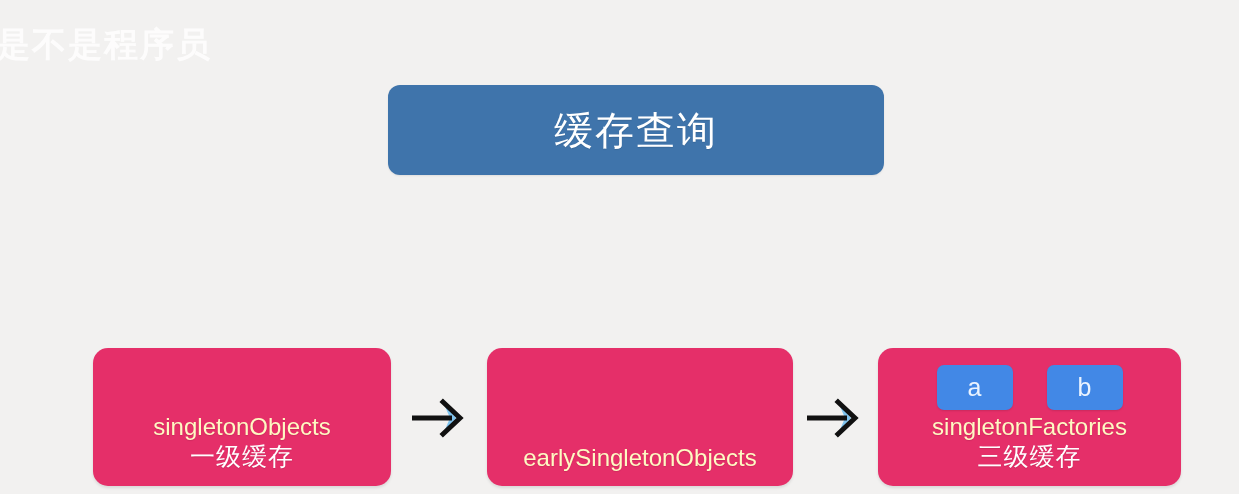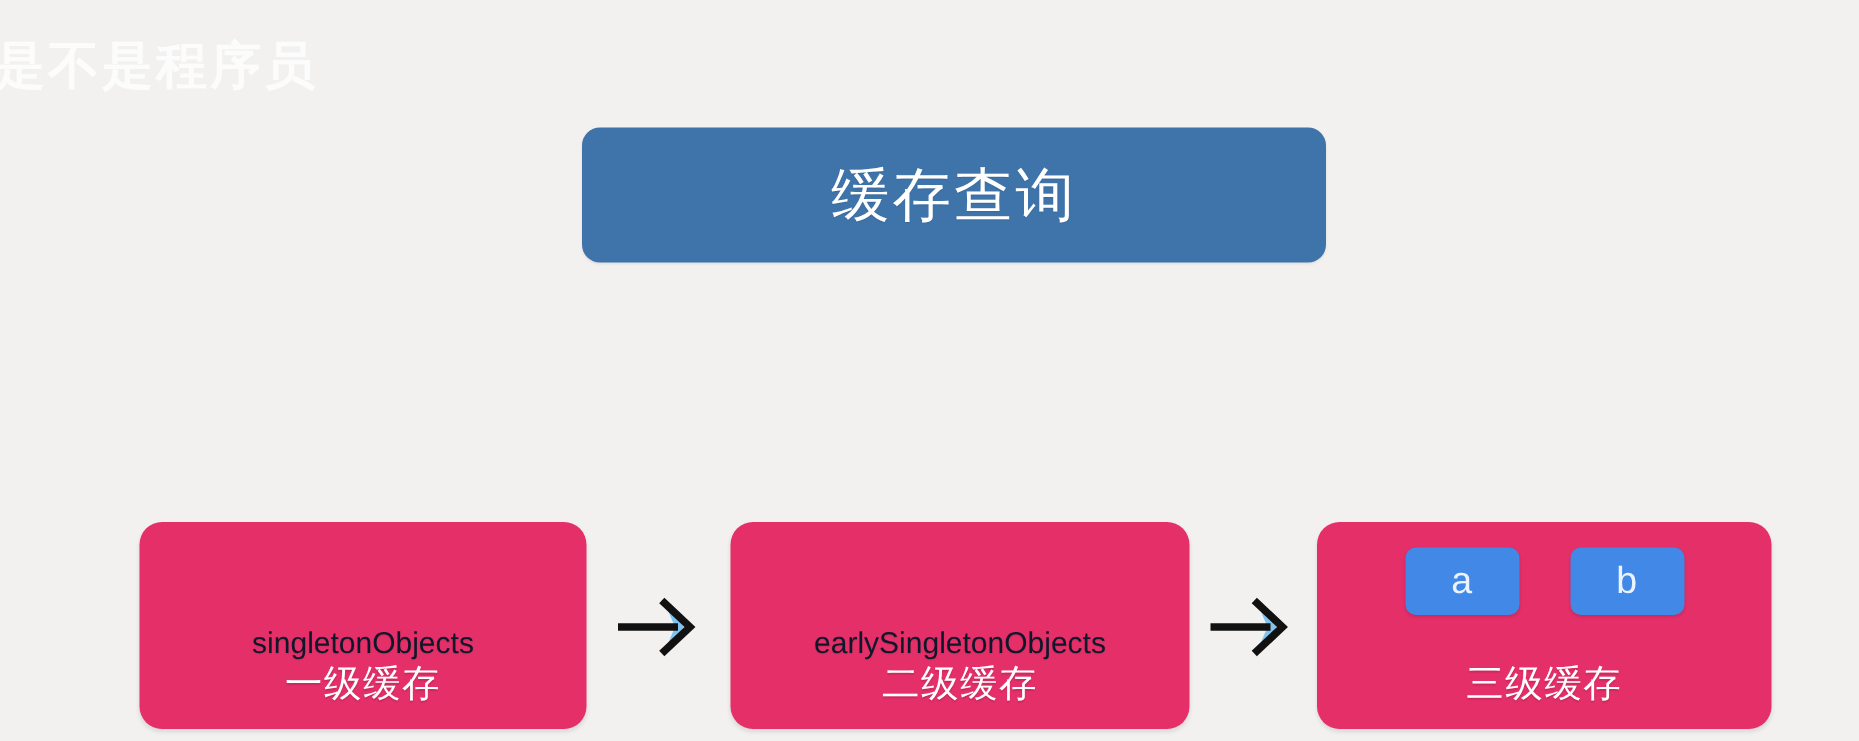--- a/index.html
+++ b/index.html
@@ -79,22 +79,22 @@
     align-items: center;
     justify-content: flex-end;
     padding-bottom: 14px;
     box-sizing: border-box;
   }
   .cache-box.b1 { left: 93px;  width: 298px; }
   .cache-box.b2 { left: 487px; width: 306px; text-align: center; }
   .cache-box.b3 { left: 878px; width: 303px; }
 
   .cache-name {
-    color: #0f172a;
-    font-size: 20px;
+    color: #fef9c3;
+    font-size: 24px;
     font-weight: 400;
     line-height: 1.15;
     white-space: nowrap;
     text-shadow: 0 1px 1px rgba(0,0,0,0.10);
   }
   .cache-level {
     color: #ffffff;
     font-size: 25px;
     font-weight: 400;
     letter-spacing: 1px;
@@ -162,36 +162,36 @@
   <div class="arrow a1">
     <svg viewBox="0 0 62 44" xmlns="http://www.w3.org/2000/svg">
       <path d="M34 8 L40 22 L34 36 L46 22 Z" fill="#7fc4ef"></path>
       <path d="M2 22 L42 22" stroke="#111111" stroke-width="5" stroke-linecap="butt"></path>
       <path d="M33 6 L50 22 L33 38" fill="none" stroke="#111111" stroke-width="5" stroke-linecap="square" stroke-linejoin="miter"></path>
     </svg>
   </div>
 
   <div class="cache-box b2">
     <span class="cache-name">earlySingletonObjects</span>
-    <span class="cache-level">二级缓存</span>
   </div>
 
   <div class="arrow a2">
     <svg viewBox="0 0 62 44" xmlns="http://www.w3.org/2000/svg">
       <path d="M34 8 L40 22 L34 36 L46 22 Z" fill="#7fc4ef"></path>
       <path d="M2 22 L42 22" stroke="#111111" stroke-width="5" stroke-linecap="butt"></path>
       <path d="M33 6 L50 22 L33 38" fill="none" stroke="#111111" stroke-width="5" stroke-linecap="square" stroke-linejoin="miter"></path>
     </svg>
   </div>
 
   <div class="cache-box b3">
     <div class="chip-row">
       <div class="chip">
         <span class="chip-label">a</span>
       </div>
       <div class="chip">
         <span class="chip-label">b</span>
       </div>
     </div>
+    <span class="cache-name">singletonFactories</span>
     <span class="cache-level">三级缓存</span>
   </div>
 
 </div>
 
 </body></html>

